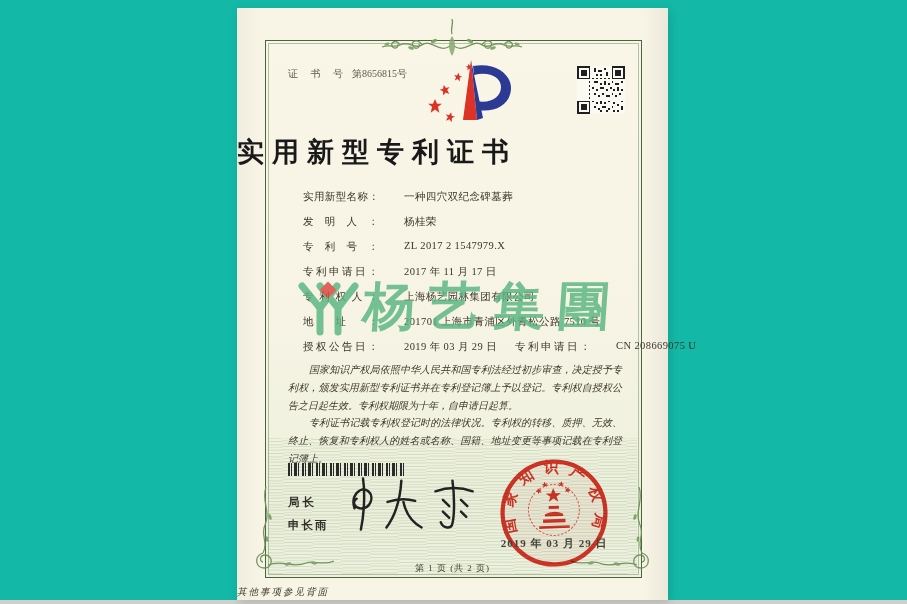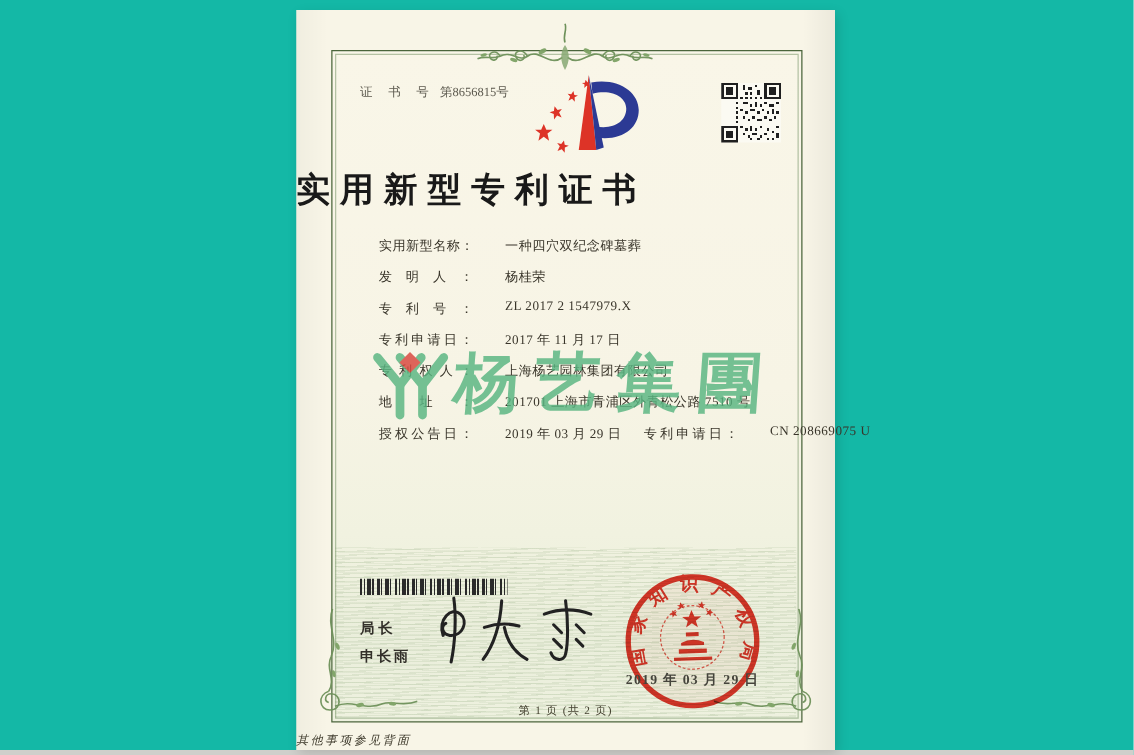--- a/index.html
+++ b/index.html
@@ -241,20 +241,24 @@
     </div>
     <div class="row" style="top:332px">
       <span class="flabel">授权公告日：</span>
       <span class="fvalue">2019 年 03 月 29 日</span>
       <span class="pair2">
         <span class="flabel">专利申请日：</span>
         <span class="fvalue">CN 208669075 U</span>
       </span>
     </div>
 
+    <div class="paras">
+      <p>国家知识产权局依照中华人民共和国专利法经过初步审查，决定授予专利权，颁发实用新型专利证书并在专利登记簿上予以登记。专利权自授权公告之日起生效。专利权期限为十年，自申请日起算。</p>
+      <p>专利证书记载专利权登记时的法律状况。专利权的转移、质押、无效、终止、恢复和专利权人的姓名或名称、国籍、地址变更等事项记载在专利登记簿上。</p>
+    </div>
 
     <div class="wm">
       <svg class="wm-mono" viewBox="0 0 62 58">
         <g stroke="#58b581" stroke-width="7" fill="none" stroke-linecap="round">
           <path d="M5,6 L23,28 L23,52"></path>
             <path d="M40,6 L23,28"></path>
           <path d="M23,6 L41,28 L41,52"></path>
             <path d="M58,6 L41,28"></path>
         </g>
         <rect x="25" y="4" width="12" height="12" transform="rotate(45 31 10)" fill="#d8453c"></rect>

